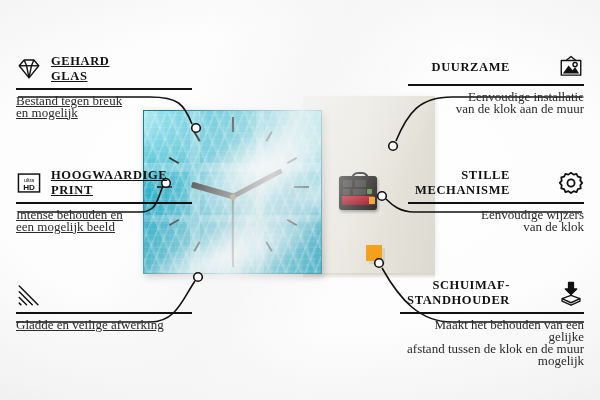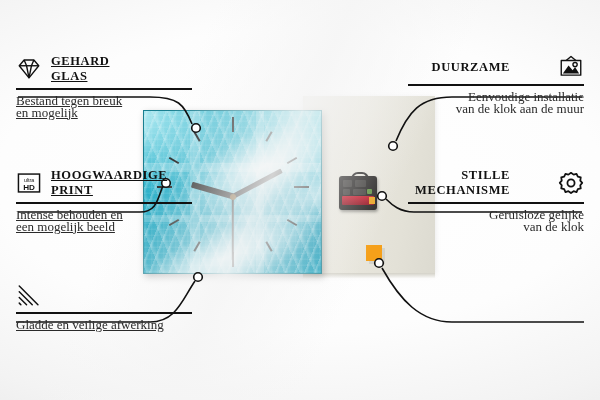--- a/index.html
+++ b/index.html
@@ -251,18 +251,36 @@
         <div class="title">MECHANISME</div>
       </div>
       <svg class="ico" viewBox="0 0 32 32">
         <g fill="none" stroke="#111" stroke-width="2.2" stroke-linejoin="round">
           <path d="M16 3.5 l3.2 2.2 3.6 -1 1.6 3.5 3.6 1 -0.6 3.8 2.4 2.9 -2.4 2.9 0.6 3.8 -3.6 1 -1.6 3.5 -3.6 -1 -3.2 2.2 -3.2 -2.2 -3.6 1 -1.6 -3.5 -3.6 -1 0.6 -3.8 -2.4 -2.9 2.4 -2.9 -0.6 -3.8 3.6 -1 1.6 -3.5 3.6 1 Z"></path>
           <circle cx="16" cy="16" r="4.4"></circle>
         </g>
       </svg>
     </div>
     <div class="rule"></div>
-    <div class="desc">Geruisloze gelijke</div>
+    <div class="desc">Eenvoudige wijzers</div>
     <div class="desc">van de klok</div>
   </div>
 
+  <div class="callout right" style="left:400px;top:278px;width:184px;">
+    <div class="head">
+      <div>
+        <div class="title">SCHUIMAF-</div>
+        <div class="title">STANDHOUDER</div>
+      </div>
+      <svg class="ico" viewBox="0 0 32 32">
+        <g fill="none" stroke="#111" stroke-width="1.7" stroke-linejoin="round">
+          <path d="M13 3 h6 v8 h4 l-7 7 -7 -7 h4 Z" fill="#111"></path>
+          <path d="M16 19 L27 23 L16 28 L5 23 Z"></path>
+          <path d="M5 23 v3 l11 5 11 -5 v-3"></path>
+        </g>
+      </svg>
+    </div>
+    <div class="rule"></div>
+    <div class="desc">Maakt het behouden van een gelijke</div>
+    <div class="desc">afstand tussen de klok en de muur mogelijk</div>
+  </div>
 
 </div>
 
 </body></html>

